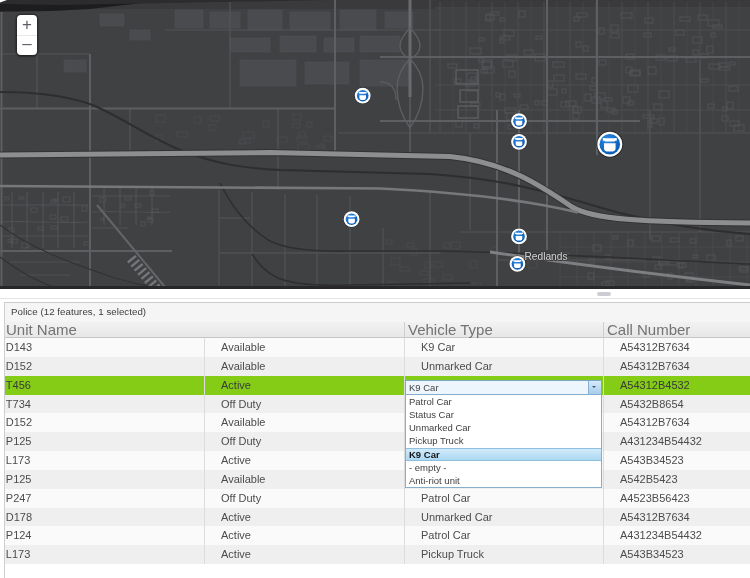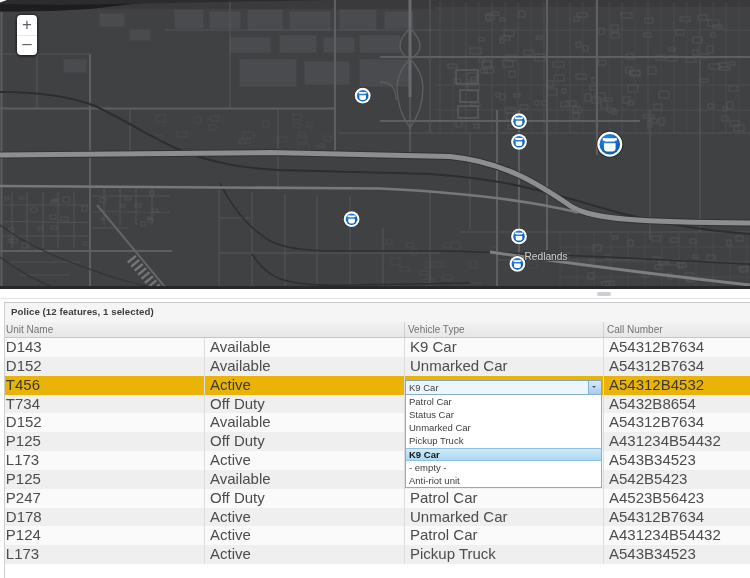--- a/index.html
+++ b/index.html
@@ -8,31 +8,31 @@
 border-radius:4px;box-shadow:0 0 0 1.5px rgba(30,30,32,0.5),0 1px 3px rgba(0,0,0,0.5)}
 #zoomctl .zb{position:absolute;left:0;width:20px;height:20px;color:#5a5f66;text-align:center}
 #zoomctl .plus{top:0;border-bottom:1px solid #e8e8e8;font-size:17px;line-height:19px}
 #zoomctl .minus{top:20px;font-size:17px;line-height:17px}
 #gap{position:absolute;left:0;top:289px;width:750px;height:13px;background:#fff}
 #handle{position:absolute;left:597px;top:2.5px;width:14px;height:4px;background:#ccccd2;border-radius:2px}
 #topline{position:absolute;left:0;top:298px;width:750px;height:1px;background:#e4e4e4}
 #panel{position:absolute;left:4px;top:302px;width:746px;height:276px;border-left:1px solid #cfcfcf}
 #title{position:absolute;left:0;top:0;width:745px;height:28px;background:#f5f5f5;
 border-top:1px solid #cbcbcb;border-bottom:1px solid #c9c9c9;box-sizing:border-box;
-font-size:9.7px;font-weight:bold;color:#3d3d3d;line-height:18.2px;letter-spacing:0.05px;padding-left:6px}
+font-size:9.7px;font-weight:normal;color:#3d3d3d;line-height:18.2px;letter-spacing:0.05px;padding-left:6px}
 #hdr{position:absolute;left:0;top:19.5px;width:746px;height:16px;
 background:linear-gradient(#f2f2f2,#e7e7e7);border-bottom:1px solid #c6c6c6;box-sizing:border-box}
-#hdr div{position:absolute;top:0;height:15px;font-size:10px;color:#737373;line-height:16px;
+#hdr div{position:absolute;top:0;height:15px;font-size:15px;color:#737373;line-height:16px;
 padding-left:3px;border-left:1px solid #cfcfcf}
 #rows{position:absolute;left:0;top:36px;width:746px}
-.row{position:relative;width:746px;height:18.85px;font-size:15px;color:#4c4c4c}
+.row{position:relative;width:746px;height:18.85px;font-size:11px;color:#4c4c4c}
 .row.odd{background:#fafafa}
 .row.even{background:#efefef}
-.row.sel{background:#eab308;color:#3a3a3a}
-.row span{position:absolute;top:0;line-height:18.85px;padding-left:6px;white-space:nowrap}
+.row.sel{background:#84cc16;color:#3a3a3a}
+.row span{position:absolute;top:0;line-height:18.85px;padding-left:17px;white-space:nowrap}
 .c1{left:0;width:199px;padding-left:0.8px !important}.c2{left:199px;width:200px}.c3{left:399px;width:199px}.c4{left:598px;width:148px}
 .vline{position:absolute;top:0;width:1px;height:226.2px;background:#dcdcdc}
 #combo{position:absolute;left:399.5px;top:77.5px;width:195px;height:13px;border:1px solid #7ba7c9;
 background:#eef6fd;z-index:5}
 #combo .txt{position:absolute;left:3.5px;top:0;font-size:9.5px;line-height:13px;color:#434343}
 #combo .btn{position:absolute;right:0;top:0;width:12.5px;height:13px;
 background:linear-gradient(#d7eafa,#a5cdec);border-left:1px solid #88b0d0;box-sizing:border-box}
 #combo .btn:after{content:"";position:absolute;left:3.2px;top:5px;width:0;height:0;
 border:2.6px solid transparent;border-top-color:#3d5a75;border-bottom:none}
 #ddl{position:absolute;left:399.5px;top:91.5px;width:195.5px;height:92.5px;background:#fff;

